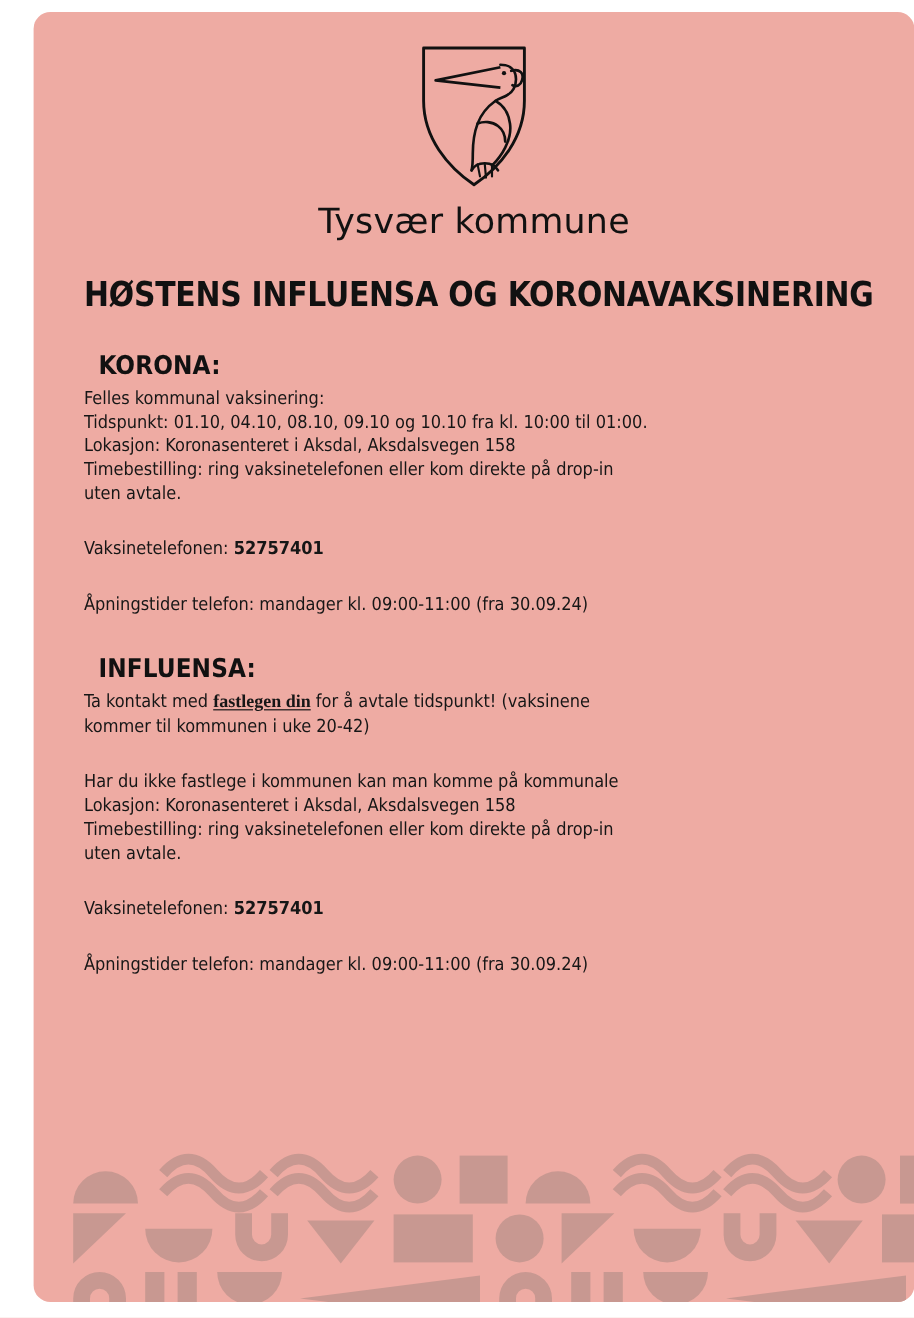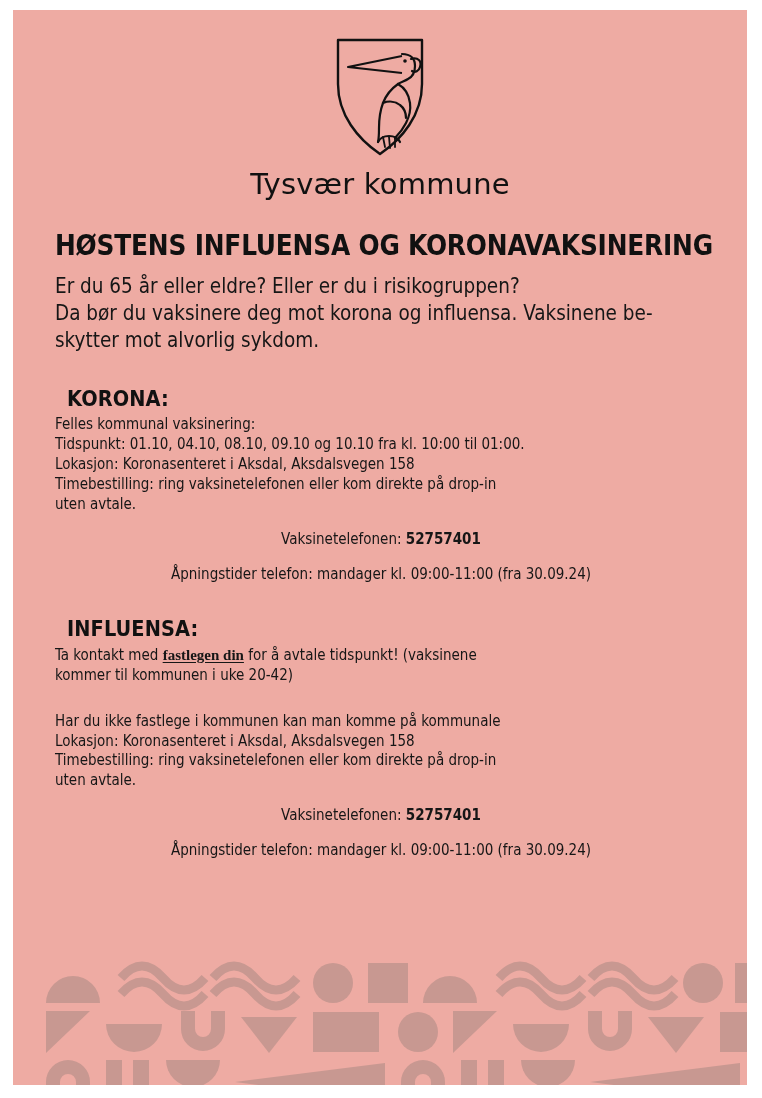--- a/index.html
+++ b/index.html
@@ -8,26 +8,27 @@
     background: #ffffff;
   }
   body {
     width: 762px;
     height: 1098px;
     overflow: hidden;
     font-family: "Liberation Sans", sans-serif;
   }
   #poster {
     position: absolute;
-    left: 13px;
+    left: 28px;
     top: 10px;
     width: 734px;
     height: 1075px;
     background: #eeaba3;
     overflow: hidden;
+    border-radius: 14px;
   }
 
   
   .crest-wrap {
     width: 100%;
     display: flex;
     justify-content: center;
     padding-top: 27px;
   }
   .crest { display: block; }
@@ -81,21 +82,21 @@
   }
 
   .lines {
     margin: 4px 0 0 0;
     font-size: 15px;
     line-height: 1.33;
     font-weight: 400;
     color: #161616;
   }
   .lines .ln { display: block; }
-  .lines .ln.spaced { margin-top: 15px; text-align: center; }
+  .lines .ln.spaced { margin-top: 26px; }
 
   .b { font-weight: 700; }
   .u-b {
     font-weight: 700;
     text-decoration: underline;
     text-underline-offset: 2px;
     font-family: Liberation Serif, serif;
   }
 
   .gap-block { margin-top: 26px; }
@@ -140,25 +141,20 @@
       <path d="M63 100 L63 110" fill="none" stroke="#111" stroke-width="1.8" stroke-linecap="round"></path>
     </svg>
   </div>
 
   <div class="org-name">Tysvær kommune</div>
 
   <div class="content">
 
     <h1 class="headline">HØSTENS INFLUENSA OG KORONAVAKSINERING</h1>
 
-    <p class="para">
-      <span class="ln">Er du 65 år eller eldre? Eller er du i risikogruppen?</span><br>
-      <span class="ln">Da bør du vaksinere deg mot korona og influensa. Vaksinene be-</span><br>
-      <span class="ln">skytter mot alvorlig sykdom.</span>
-    </p>
 
     <div class="section-head">KORONA:</div>
     <div class="lines">
       <span class="ln">Felles kommunal vaksinering:</span>
       <span class="ln">Tidspunkt: 01.10, 04.10, 08.10, 09.10 og 10.10 fra kl. 10:00 til 01:00.</span>
       <span class="ln">Lokasjon: Koronasenteret i Aksdal, Aksdalsvegen 158</span>
       <span class="ln">Timebestilling: ring vaksinetelefonen eller kom direkte på drop-in</span>
       <span class="ln">uten avtale.</span>
       <span class="ln spaced"><span>Vaksinetelefonen: </span><span class="b">52757401</span></span>
       <span class="ln spaced">Åpningstider telefon: mandager kl. 09:00-11:00 (fra 30.09.24)</span>

